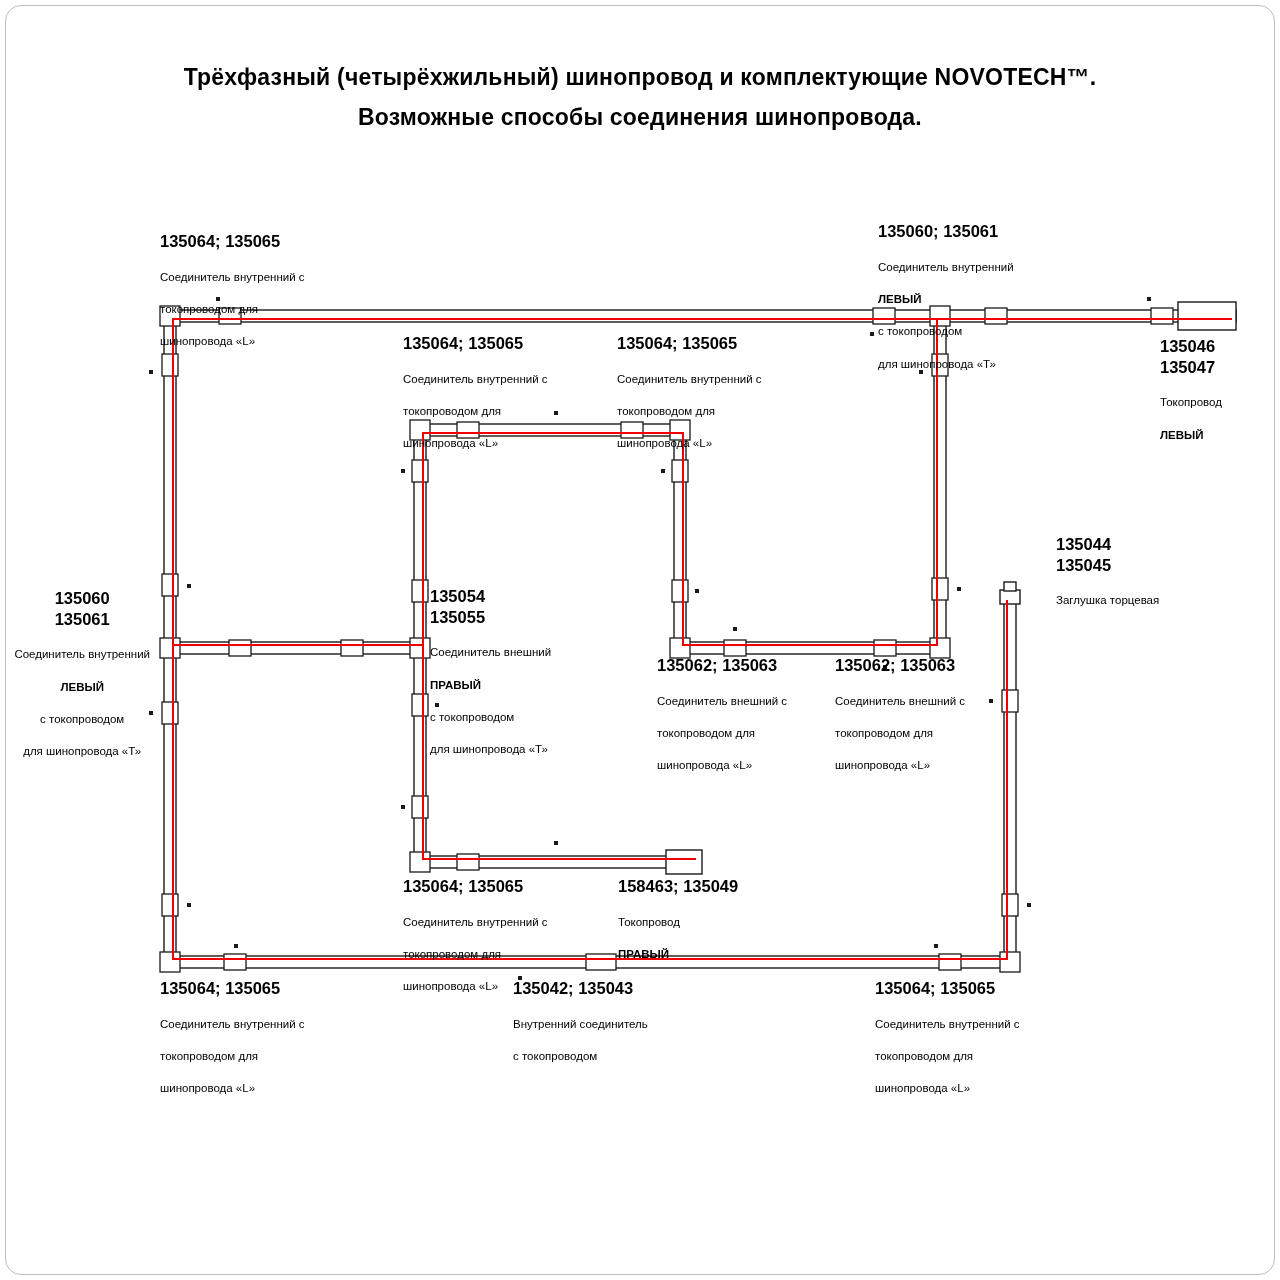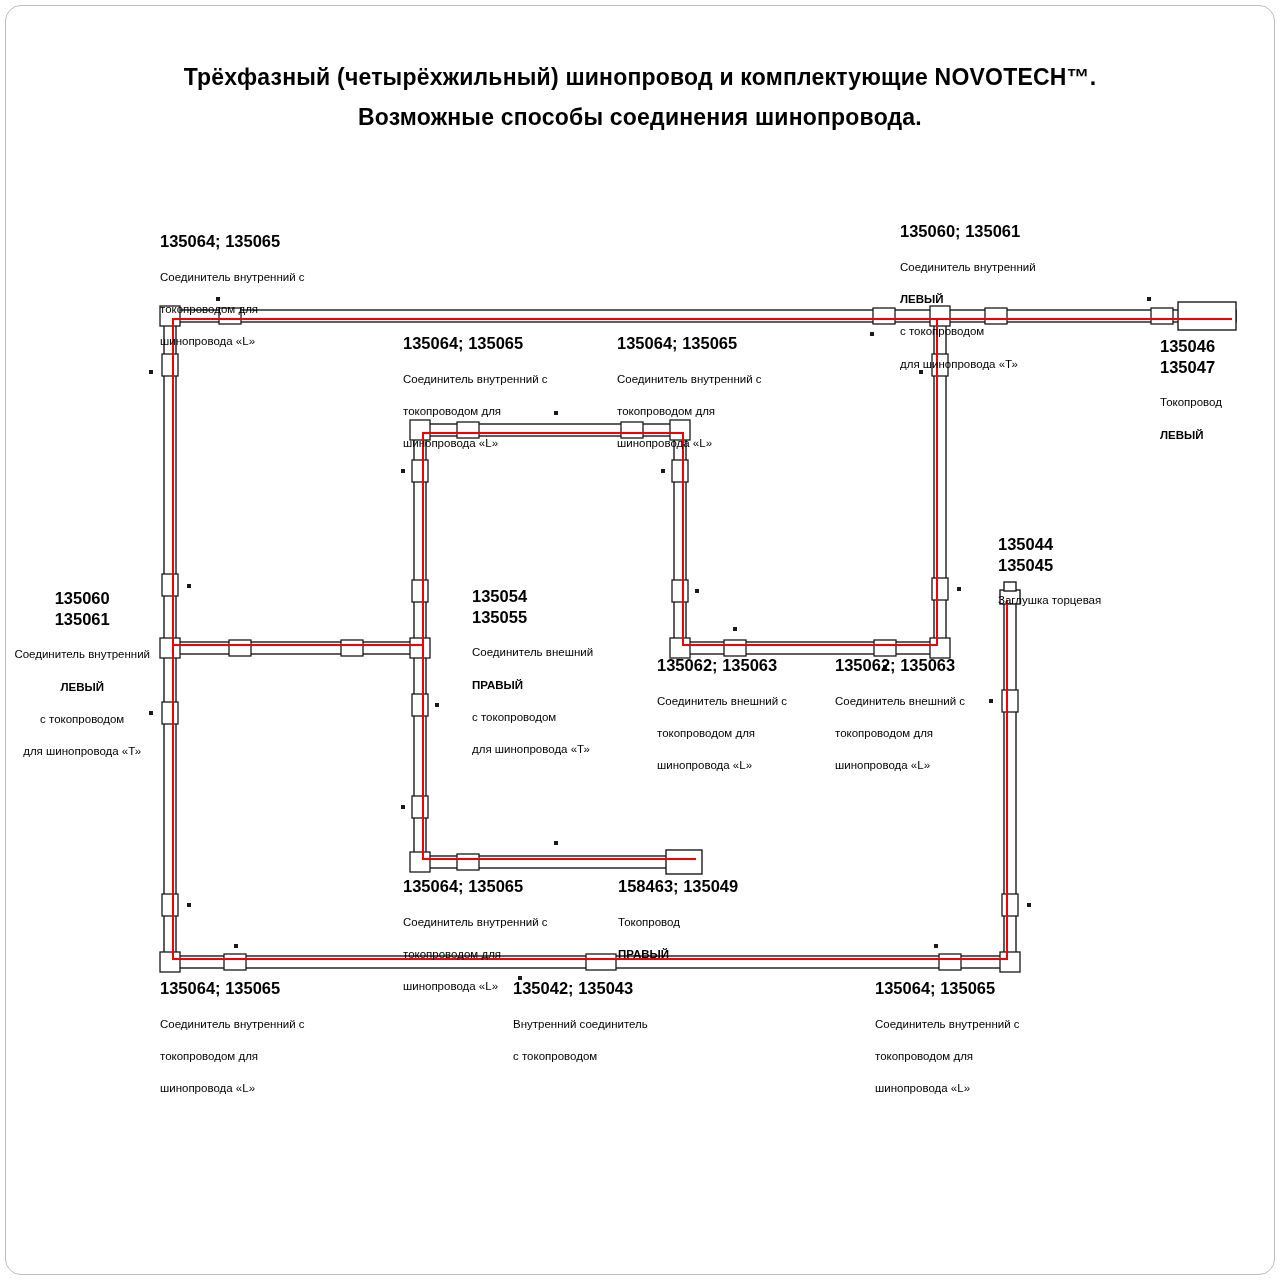--- a/index.html
+++ b/index.html
@@ -145,21 +145,21 @@
     </g>
   </svg>
 
   <div class="lbl" style="left:160px;top:231px">
     <div class="code">135064; 135065</div>
     <div class="desc">Соединитель внутренний с</div>
     <div class="desc">токопроводом для</div>
     <div class="desc">шинопровода «L»</div>
   </div>
 
-  <div class="lbl" style="left:900px;top:221px">
+  <div class="lbl" style="left:878px;top:221px">
     <div class="code">135060; 135061</div>
     <div class="desc">Соединитель внутренний</div>
     <div class="desc b">ЛЕВЫЙ</div>
     <div class="desc">с токопроводом</div>
     <div class="desc">для шинопровода «Т»</div>
   </div>
 
   <div class="lbl" style="left:1160px;top:336px">
     <div class="code">135046</div>
     <div class="code">135047</div>
@@ -174,36 +174,36 @@
     <div class="desc">шинопровода «L»</div>
   </div>
 
   <div class="lbl" style="left:617px;top:333px">
     <div class="code">135064; 135065</div>
     <div class="desc">Соединитель внутренний с</div>
     <div class="desc">токопроводом для</div>
     <div class="desc">шинопровода «L»</div>
   </div>
 
-  <div class="lbl" style="left:998px;top:534px">
+  <div class="lbl" style="left:1056px;top:534px">
     <div class="code">135044</div>
     <div class="code">135045</div>
     <div class="desc">Заглушка торцевая</div>
   </div>
 
   <div class="lbl ralign" style="right:1130px;top:588px">
     <div class="code">135060</div>
     <div class="code">135061</div>
     <div class="desc">Соединитель внутренний</div>
     <div class="desc b">ЛЕВЫЙ</div>
     <div class="desc">с токопроводом</div>
     <div class="desc">для шинопровода «Т»</div>
   </div>
 
-  <div class="lbl" style="left:472px;top:586px">
+  <div class="lbl" style="left:430px;top:586px">
     <div class="code">135054</div>
     <div class="code">135055</div>
     <div class="desc">Соединитель внешний</div>
     <div class="desc b">ПРАВЫЙ</div>
     <div class="desc">с токопроводом</div>
     <div class="desc">для шинопровода «Т»</div>
   </div>
 
   <div class="lbl" style="left:657px;top:655px">
     <div class="code">135062; 135063</div>

